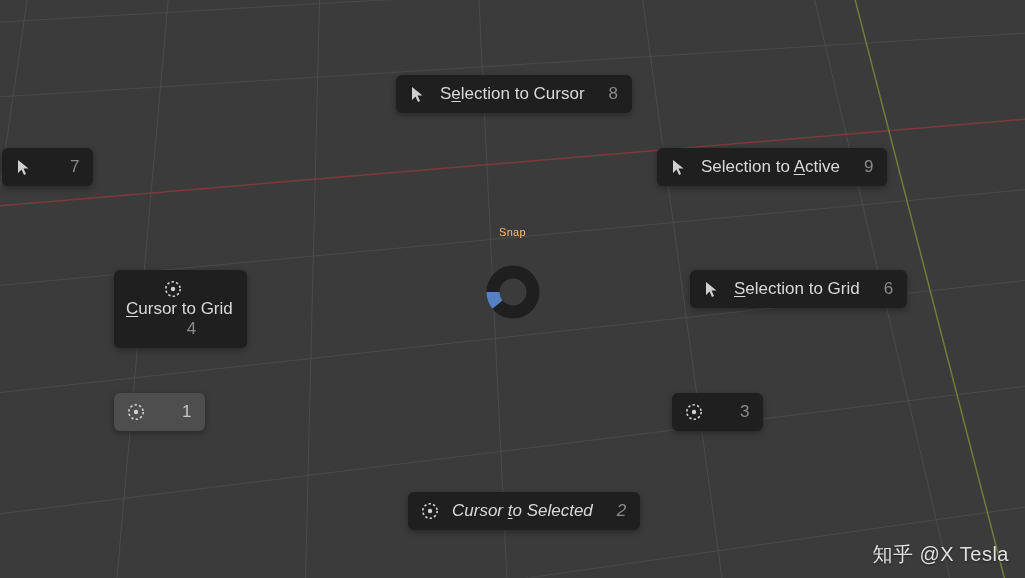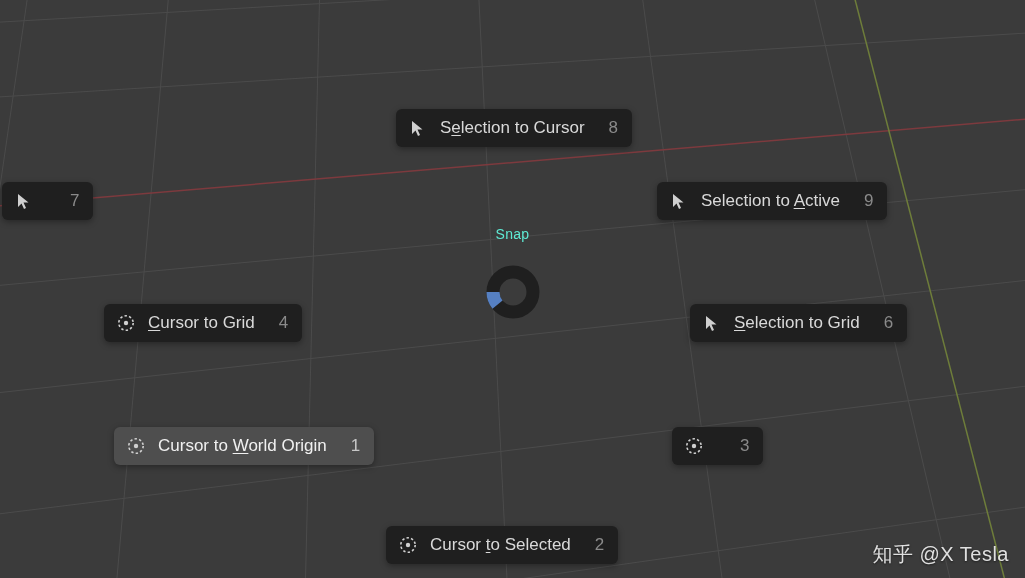--- a/index.html
+++ b/index.html
@@ -11,22 +11,22 @@
     position: absolute; inset: 0;
     background: #3b3b3b;
   }
   .viewport svg.grid { position: absolute; inset: 0; width: 100%; height: 100%; }
 
   
   .menu-title {
     position: absolute;
     left: 50%; transform: translateX(-50%);
     top: 226px;
-    color: #5eead4;
-    font-size: 14px;
+    color: #fdba74;
+    font-size: 11px;
     letter-spacing: 0.3px;
   }
 
   
   .center-ring {
     position: absolute;
     left: 50%; top: 292px;
     transform: translate(-50%, -50%);
     width: 54px; height: 54px;
   }
@@ -36,21 +36,20 @@
     position: absolute;
     display: flex; align-items: center;
     background: #1f1f1f;
     border-radius: 6px;
     padding: 9px 14px 9px 12px;
     color: #d9d9d9;
     font-size: 17px;
     box-shadow: 0 2px 6px rgba(0,0,0,0.35);
     white-space: nowrap;
     cursor: pointer;
-    margin-top: 34px;
   }
   .menu-item.hover {
     background: #4e4e4e;
   }
   .menu-item .icon {
     width: 20px; height: 20px;
     margin-right: 12px;
     display: inline-flex; align-items: center; justify-content: center;
     flex-shrink: 0;
   }
@@ -113,46 +112,45 @@
   </svg>
 </div>
 
 <div class="menu-item hover" style="left: 114px; top: 393px;">
   <span class="icon">
       <svg width="20" height="20" viewBox="0 0 20 20">
         <circle cx="10" cy="10" r="7.2" fill="none" stroke="#d0d0d0" stroke-width="1.6" stroke-dasharray="2.4 2.2"></circle>
         <circle cx="10" cy="10" r="2.2" fill="#d0d0d0"></circle>
       </svg>
     </span>
-  <span class="label">Cursor to <u>W</u>orld Origin</span>
   <span class="shortcut">1</span>
 </div>
 
-<div class="menu-item" style="left: 386px; top: 492px;">
+<div class="menu-item" style="left: 408px; top: 492px; font-style: italic;">
   <span class="icon">
       <svg width="20" height="20" viewBox="0 0 20 20">
         <circle cx="10" cy="10" r="7.2" fill="none" stroke="#d0d0d0" stroke-width="1.6" stroke-dasharray="2.4 2.2"></circle>
         <circle cx="10" cy="10" r="2.2" fill="#d0d0d0"></circle>
       </svg>
     </span>
   <span class="label">Cursor <u>t</u>o Selected</span>
   <span class="shortcut">2</span>
 </div>
 
 <div class="menu-item" style="left: 672px; top: 393px;">
   <span class="icon">
       <svg width="20" height="20" viewBox="0 0 20 20">
         <circle cx="10" cy="10" r="7.2" fill="none" stroke="#d0d0d0" stroke-width="1.6" stroke-dasharray="2.4 2.2"></circle>
         <circle cx="10" cy="10" r="2.2" fill="#d0d0d0"></circle>
       </svg>
     </span>
   <span class="shortcut">3</span>
 </div>
 
-<div class="menu-item" style="left: 104px; top: 270px;">
+<div class="menu-item" style="left: 114px; top: 270px; flex-direction: column;">
   <span class="icon">
       <svg width="20" height="20" viewBox="0 0 20 20">
         <circle cx="10" cy="10" r="7.2" fill="none" stroke="#d0d0d0" stroke-width="1.6" stroke-dasharray="2.4 2.2"></circle>
         <circle cx="10" cy="10" r="2.2" fill="#d0d0d0"></circle>
       </svg>
     </span>
   <span class="label"><u>C</u>ursor to Grid</span>
   <span class="shortcut">4</span>
 </div>
 

